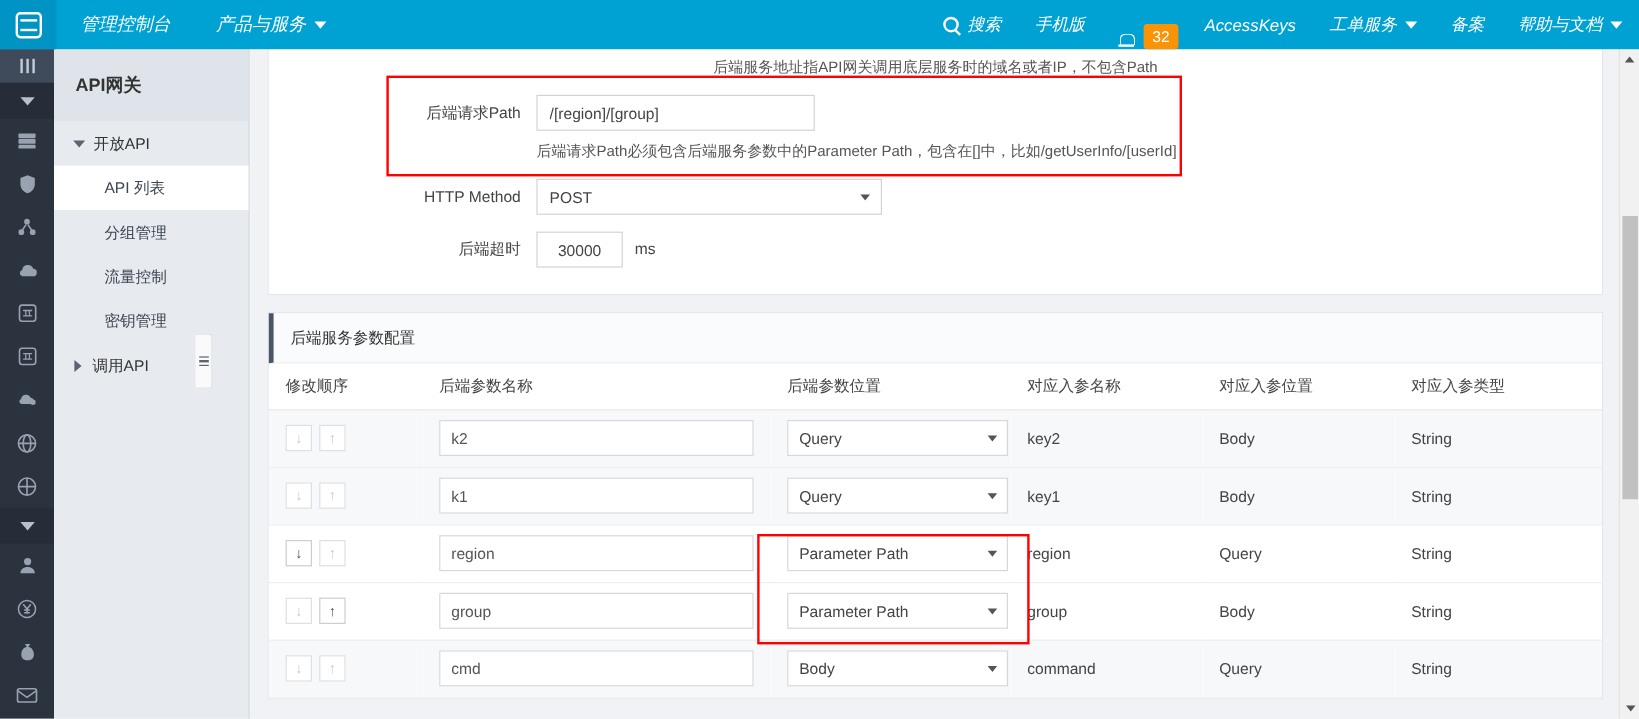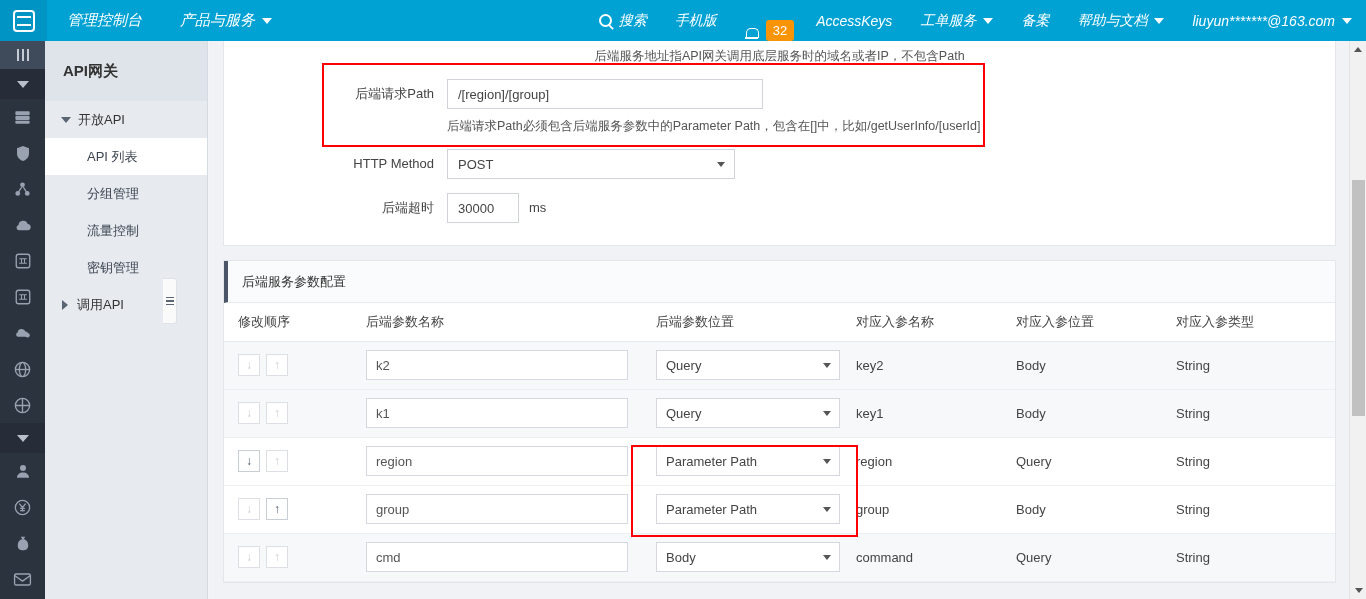--- a/index.html
+++ b/index.html
@@ -196,27 +196,27 @@
     padding-top: 58px;
   }
 
   .form-row { display: flex; align-items: flex-start; margin-top: 14px; }
   .form-label {
     width: 223px; text-align: right; padding-right: 13px;
     font-size: 13px; color: #444; line-height: 30px;
   }
   .form-field { flex: 1; }
   .txtinput {
-    width: 316px; height: 30px;
+    width: 232px; height: 30px;
     border: 1px solid #d0d4da; background: #fff;
     padding: 0 10px; font-size: 13px; color: #444;
     font-family: "Liberation Sans", sans-serif;
     outline: none;
   }
-  .txtinput.num { width: 72px; text-align: left; }
+  .txtinput.num { width: 72px; text-align: center; }
   .sel {
     position: relative; width: 288px; height: 30px;
     border: 1px solid #d0d4da; background: #fff;
     font-size: 13px; color: #444;
     display: flex; align-items: center;
     padding: 0 10px; cursor: pointer;
   }
   .sel .ar {
     position: absolute; right: 9px; top: 50%; margin-top: -2px;
     width: 0; height: 0;
@@ -357,24 +357,20 @@
     </div>
     <div class="topbar-item">
       <span>工单服务</span>
       <span class="caret-down"></span>
     </div>
     <div class="topbar-item">
       <span>备案</span>
     </div>
     <div class="topbar-item">
       <span>帮助与文档</span>
-      <span class="caret-down"></span>
-    </div>
-    <div class="topbar-item">
-      <span>liuyun*******@163.com</span>
       <span class="caret-down"></span>
     </div>
   </div>
 
   <div class="rail">
     <div class="rail-top">
       <span class="bars">
           <i></i>
           <i></i>
           <i></i>

